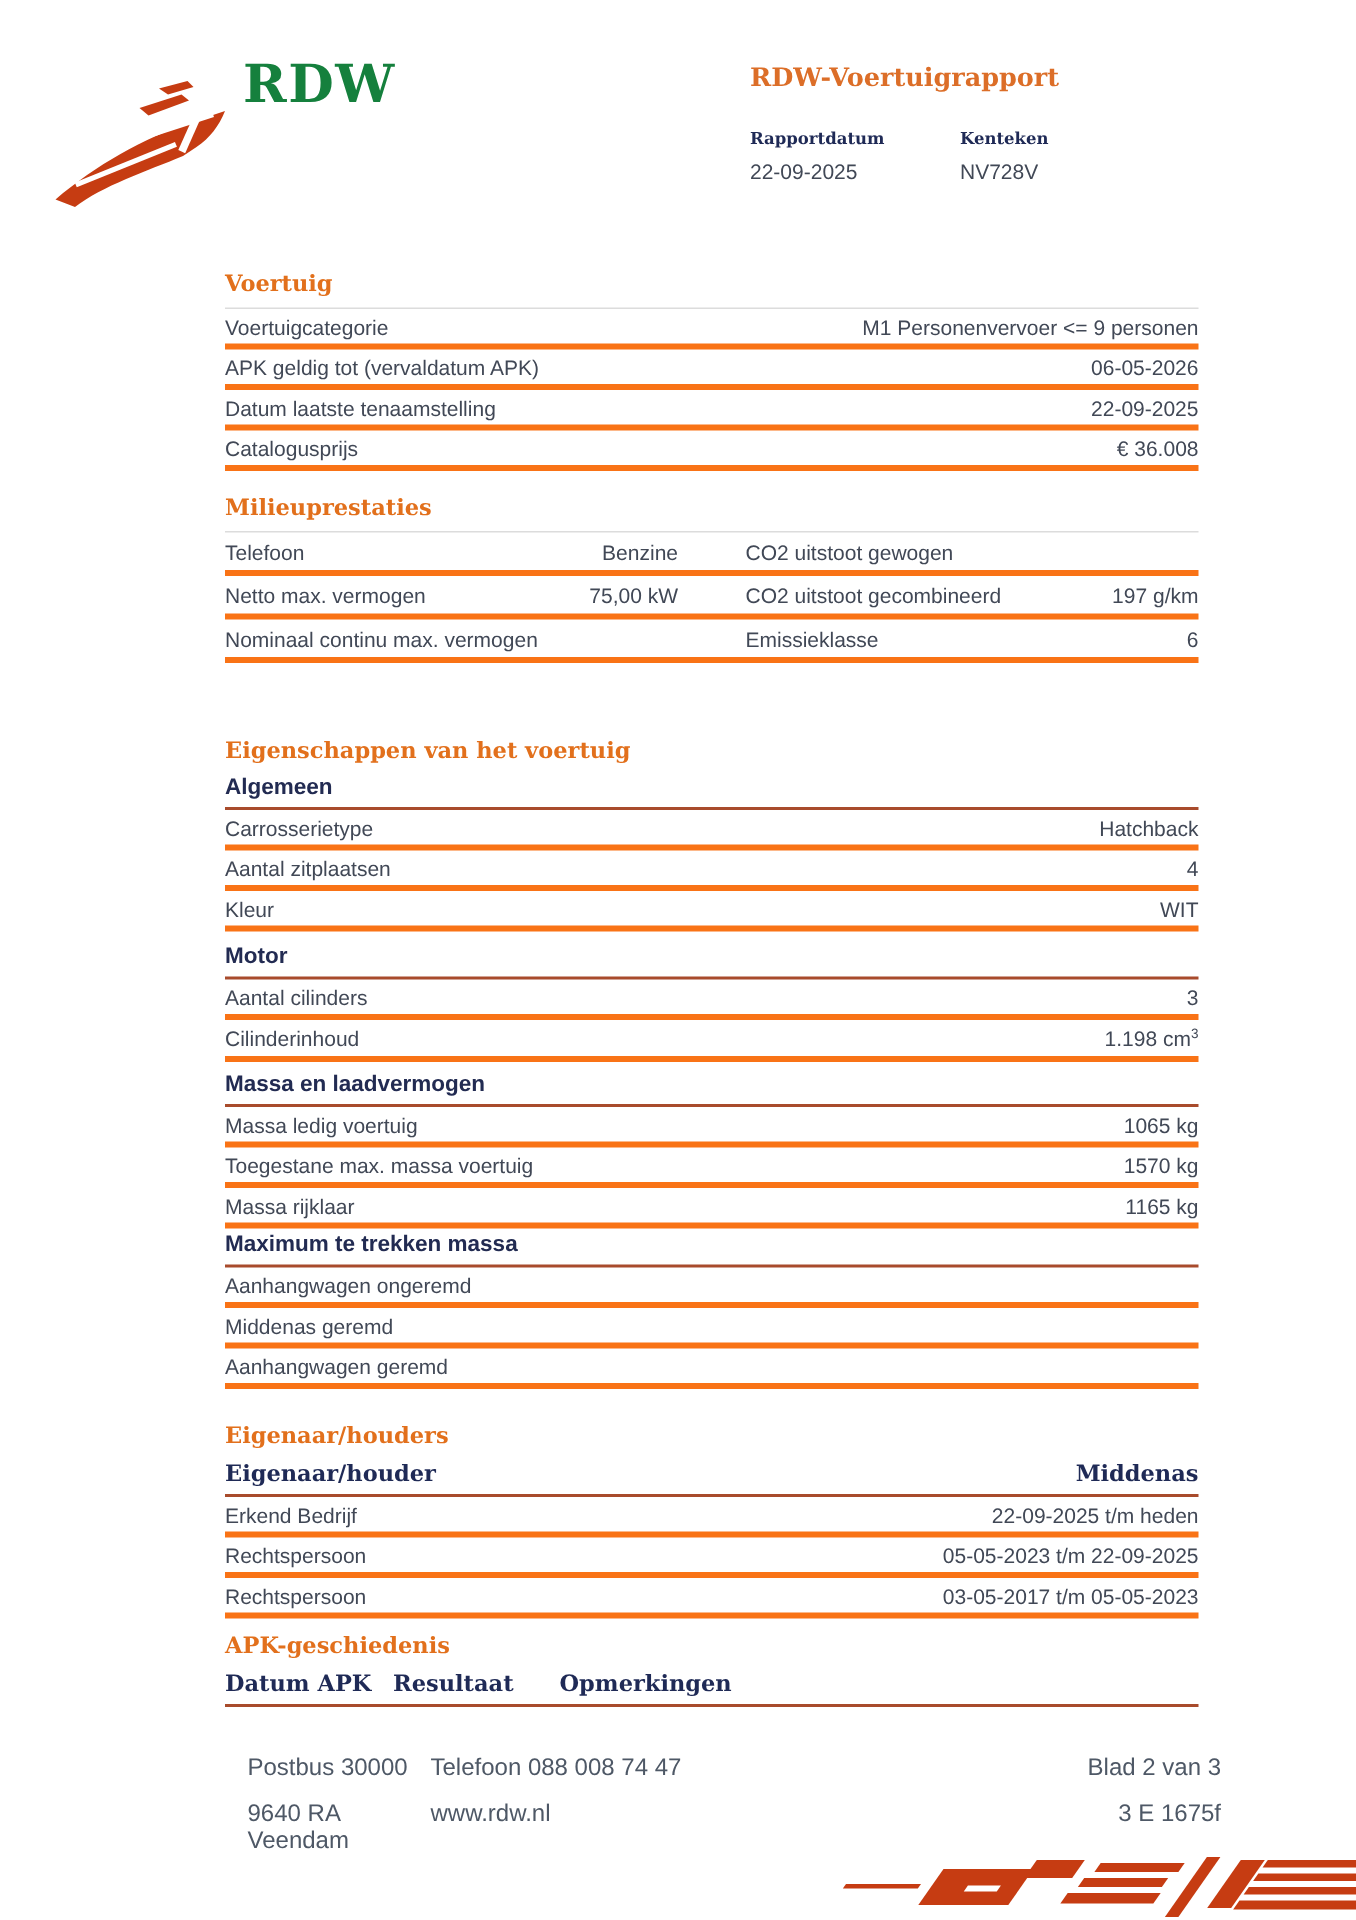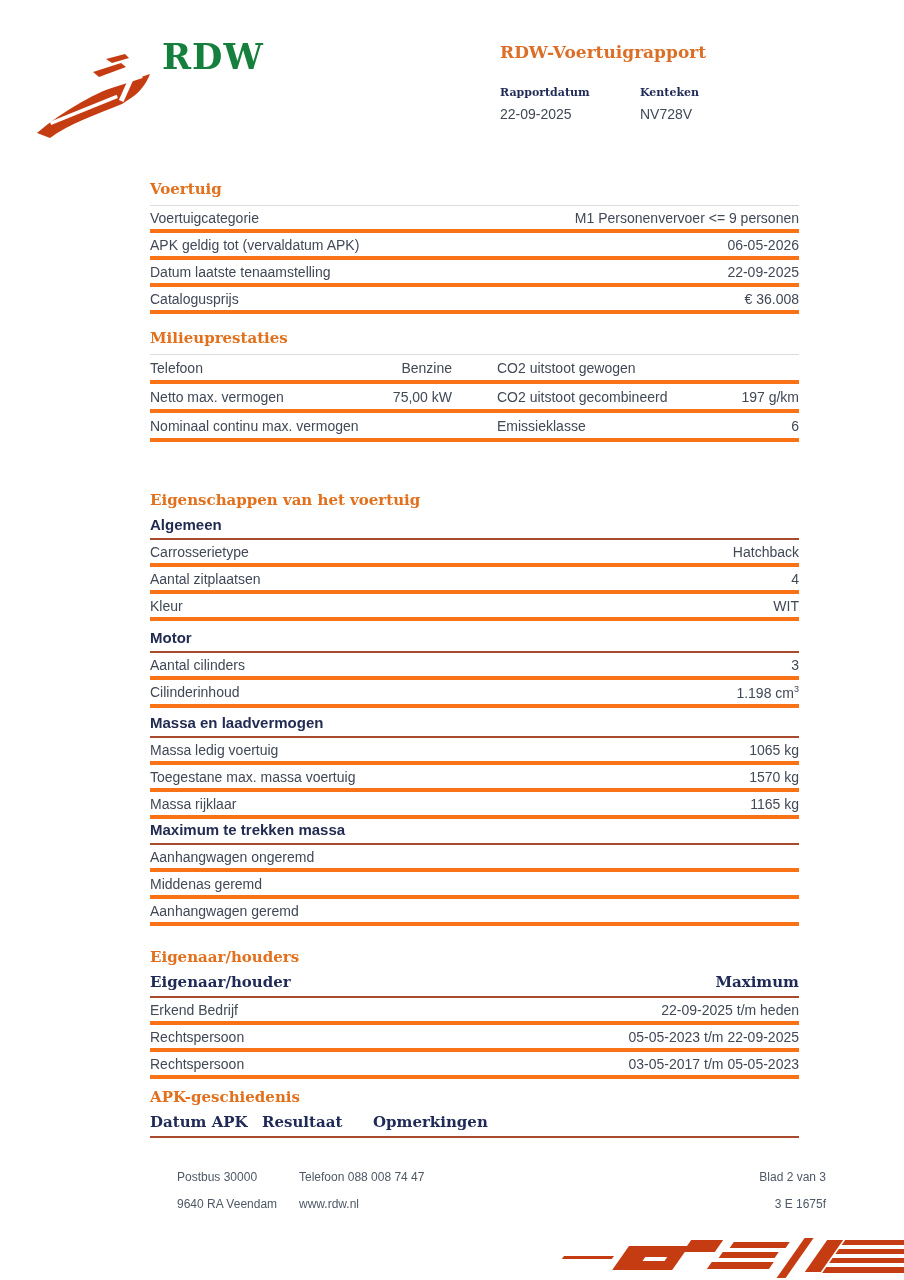--- a/index.html
+++ b/index.html
@@ -48,21 +48,21 @@
   .thead-row{
     display:flex;justify-content:space-between;align-items:baseline;
     font-family:"DejaVu Serif",serif;font-weight:bold;font-size:15px;color:#1f2a56;
     padding-bottom:5px;border-bottom:2px solid #a84b2c;
   }
   .apk-head{justify-content:flex-start;}
   .apk-col1{width:112px;}
   .apk-col2{width:111px;}
   .apk-col3{flex:1;}
   
-  .pfooter{position:absolute;left:165px;top:1170px;width:649px;font-size:12px;color:#4e5866;margin-left:12px;}
+  .pfooter{position:absolute;left:165px;top:1170px;width:649px;font-size:16px;color:#4e5866;}
   .f-row{display:flex;margin-bottom:13px;}
   .f-col1{width:122px;}
   .f-col2{flex:1;}
   .f-col3{text-align:right;}
   .stripes{position:absolute;right:0;bottom:0;width:376px;height:44px;}
 </style>
 </head>
 <body>
 
 <div class="page">
@@ -221,21 +221,21 @@
         <span class="lbl">Aanhangwagen geremd</span>
         <span class="val"></span>
       </div>
     </div>
   </div>
 
   <div class="sec" style="top:948px;">
     <div class="sec-title">Eigenaar/houders</div>
     <div class="thead-row">
       <span>Eigenaar/houder</span>
-      <span>Maximum</span>
+      <span>Middenas</span>
     </div>
     <div class="table no-top">
       <div class="row">
         <span class="lbl">Erkend Bedrijf</span>
         <span class="val">22-09-2025 t/m heden</span>
       </div>
       <div class="row">
         <span class="lbl">Rechtspersoon</span>
         <span class="val">05-05-2023 t/m 22-09-2025</span>
       </div>

